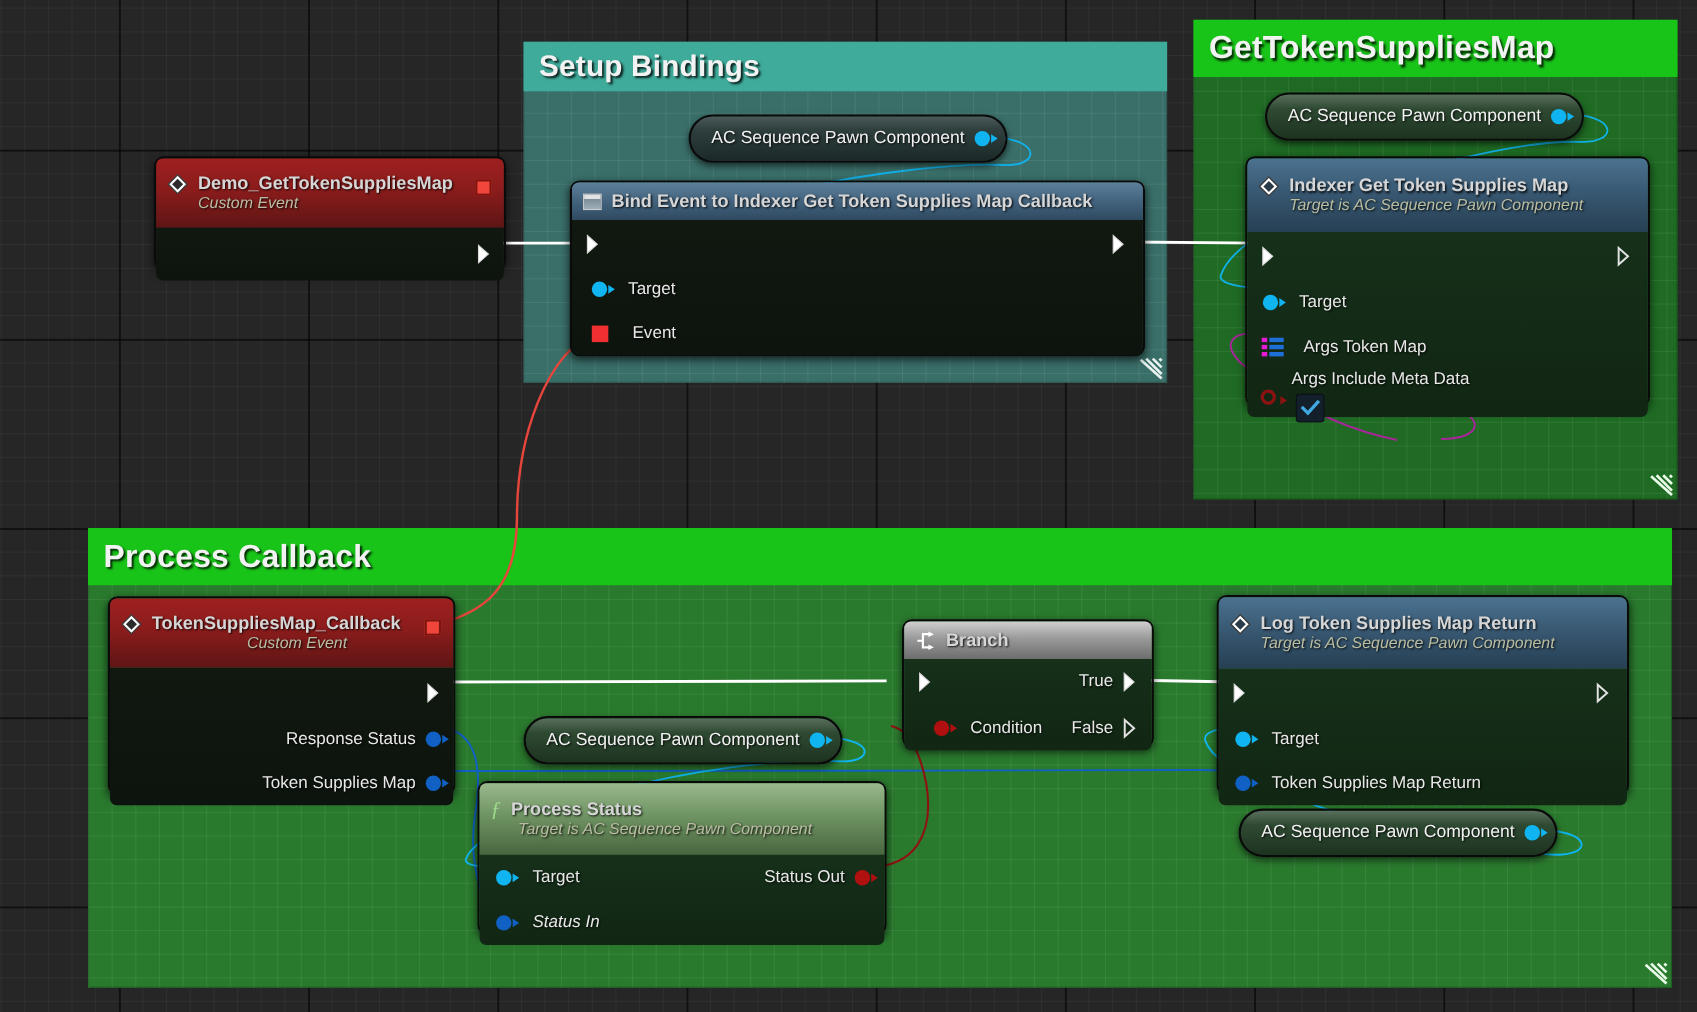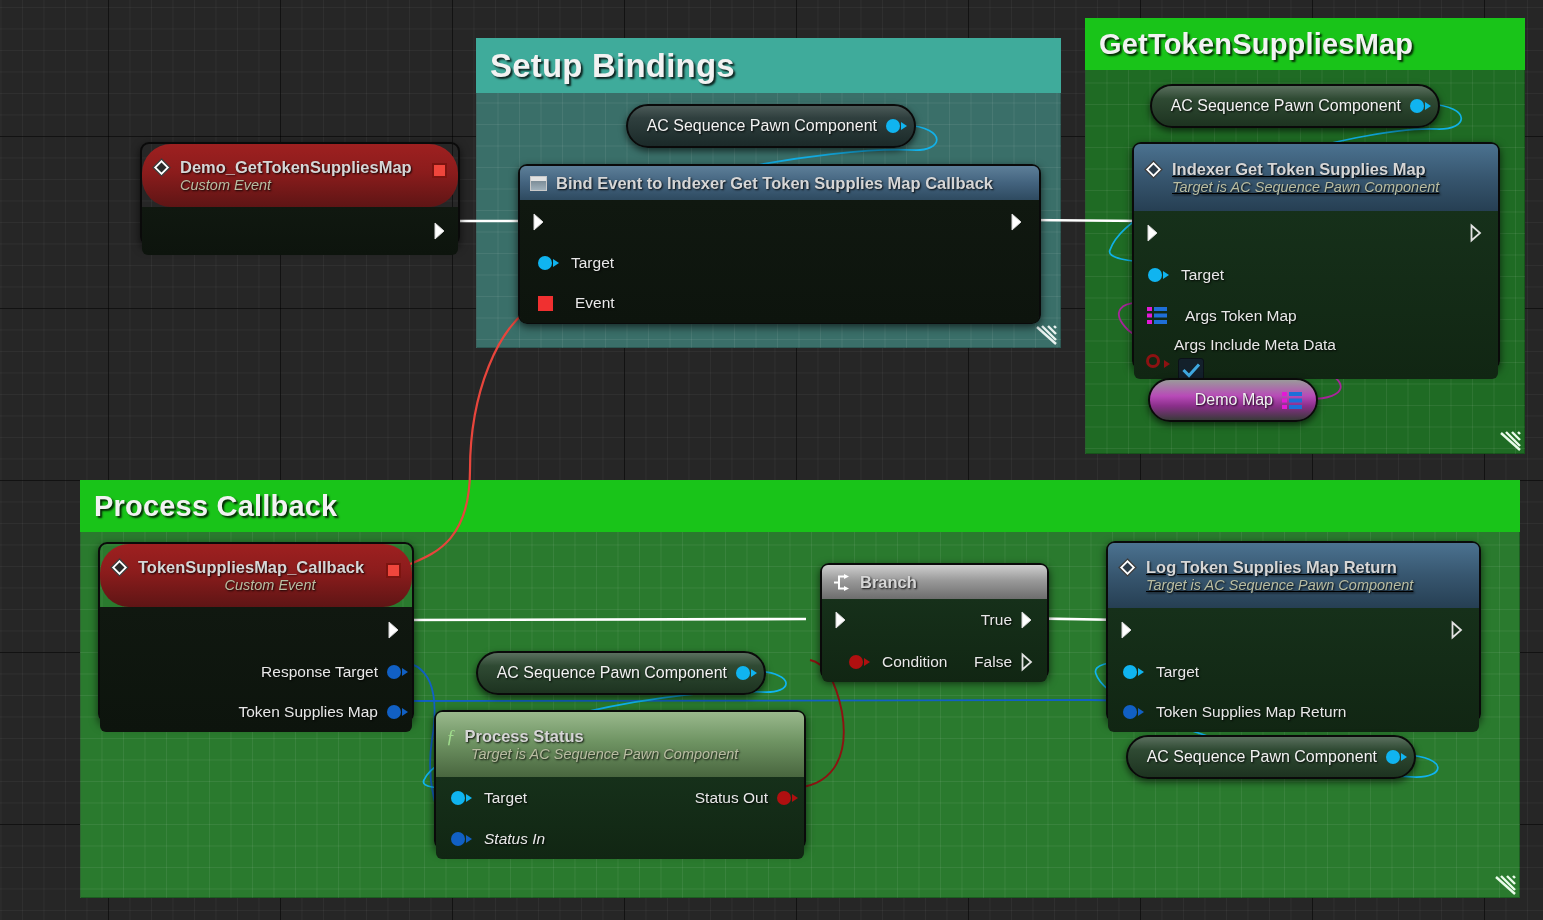--- a/index.html
+++ b/index.html
@@ -18,23 +18,23 @@
       linear-gradient(to right, rgba(255,255,255,.045) 1px, transparent 1px),
       linear-gradient(to bottom, rgba(255,255,255,.045) 1px, transparent 1px);
     background-size:172px 172px,172px 172px,21.5px 21.5px,21.5px 21.5px;
     background-position:-64px -36px,-64px -36px,-64px -36px,-64px -36px;
   }
 
   
   .comment{position:absolute;box-sizing:border-box;}
   .comment .c-body{position:absolute;inset:0;}
   .comment .c-head{
-    position:absolute;left:0;right:0;top:0;height:55px;
+    position:absolute;left:0;right:0;top:0;height:45px;
     display:flex;align-items:center;
-    font-size:33px;font-weight:bold;color:#f2f2f2;
+    font-size:27px;font-weight:bold;color:#f2f2f2;
     text-shadow:2px 2px 2px rgba(0,0,0,.8);
     padding-left:14px;letter-spacing:.2px;
   }
   .grid-overlay{
     position:absolute;inset:0;
     background-image:
       linear-gradient(to right, rgba(255,255,255,.07) 1px, transparent 1px),
       linear-gradient(to bottom, rgba(255,255,255,.07) 1px, transparent 1px);
     background-size:21.5px 21.5px;
     pointer-events:none;
@@ -65,31 +65,29 @@
   .node-sub{
     font-size:14.5px;font-style:italic;color:#b9bda2;
     text-shadow:1px 1px 2px rgba(0,0,0,.9);white-space:nowrap;margin-left:1px;
   }
   .node-body{
     position:relative;border-radius:0 0 6px 6px;
     background:linear-gradient(180deg,#101810 0%,#0d140d 100%);
   }
   .head-event{
     background:linear-gradient(180deg,#9e2020 0%,#8b1c1c 45%,#5e1515 100%);
-    border-radius:29px;
   }
   .head-blue{
     background:linear-gradient(180deg,#5d7f99 0%,#43637e 50%,#2e4a60 100%);
   }
   .head-grey{
     background:linear-gradient(180deg,#cfcfcf 0%,#9a9a9a 45%,#6d6d6d 100%);
   }
   .head-darkblue{
     background:linear-gradient(180deg,#4b7290 0%,#37566f 50%,#263f53 100%);
-    text-decoration:underline;
   }
   .head-green{
     background:linear-gradient(180deg,#9ab98d 0%,#6f9463 45%,#49663f 100%);
   }
   .node-body-green{
     background:linear-gradient(180deg,#16301a 0%,#112613 100%);
   }
 
   .row{position:relative;display:flex;align-items:center;height:40px;}
   .pinlabel{font-size:15.5px;color:#e8e8e8;text-shadow:1px 1px 2px rgba(0,0,0,.9);white-space:nowrap;}
@@ -369,33 +367,20 @@
         <span class="pinlabel" style="position:absolute;left:40px;top:0px;">Args Include Meta Data</span>
         <div class="checkbox" style="left:44px;top:22px;">
           <svg width="17" height="14" viewBox="0 0 17 14">
             <polyline points="1.5,7 6,11.5 15,1.5" fill="none" stroke="#3fa8e0" stroke-width="3" stroke-linecap="square"></polyline>
           </svg>
         </div>
       </div>
     </div>
   </div>
 
-  <div class="getter mapv" style="left:1148px;top:378px;width:170px;padding-right:12px;">
-    <span class="gl">Demo Map</span>
-    <span class="map-pin">
-      <svg width="22" height="17" viewBox="0 0 22 17">
-        <rect x="0" y="0" width="5" height="4" fill="#e31ad6"></rect>
-        <rect x="0" y="6.5" width="5" height="4" fill="#e31ad6"></rect>
-        <rect x="0" y="13" width="5" height="4" fill="#e31ad6"></rect>
-        <rect x="7" y="0" width="13" height="4" fill="#1f6fd8"></rect>
-        <rect x="7" y="6.5" width="13" height="4" fill="#1f6fd8"></rect>
-        <rect x="7" y="13" width="13" height="4" fill="#1f6fd8"></rect>
-      </svg>
-    </span>
-  </div>
 
   <div class="node" style="left:98px;top:542px;width:316px;height:181px;">
     <div class="node-head head-event" style="height:52px;text-align:center;">
       <div class="titleline">
         <span class="diamond-ico">
           <svg width="19" height="19" viewBox="0 0 19 19">
             <polygon points="9.5,1 18,9.5 9.5,18 1,9.5" fill="#ffffff" stroke="#3a3a3a" stroke-width="1.2"></polygon>
             <polygon points="9.5,4.5 14.5,9.5 9.5,14.5 4.5,9.5" fill="#2b2b2b"></polygon>
           </svg>
         </span>
@@ -409,21 +394,21 @@
         <div class="pin-right" style="padding-right:9px;">
           <span class="exec-pin">
             <svg width="15" height="18" viewBox="0 0 15 18">
                 <polygon points="1,1 10,9 1,17" fill="#ffffff" stroke="#d8d8d8" stroke-width="1"></polygon>
               </svg>
           </span>
         </div>
       </div>
       <div class="row" style="height:40px;">
         <div class="pin-right" style="padding-right:11px;">
-          <span class="pinlabel">Response Target</span>
+          <span class="pinlabel">Response Status</span>
           <span class="circle-pin blue"></span>
         </div>
       </div>
       <div class="row" style="height:40px;">
         <div class="pin-right" style="padding-right:11px;">
           <span class="pinlabel">Token Supplies Map</span>
           <span class="circle-pin blue"></span>
         </div>
       </div>
     </div>

